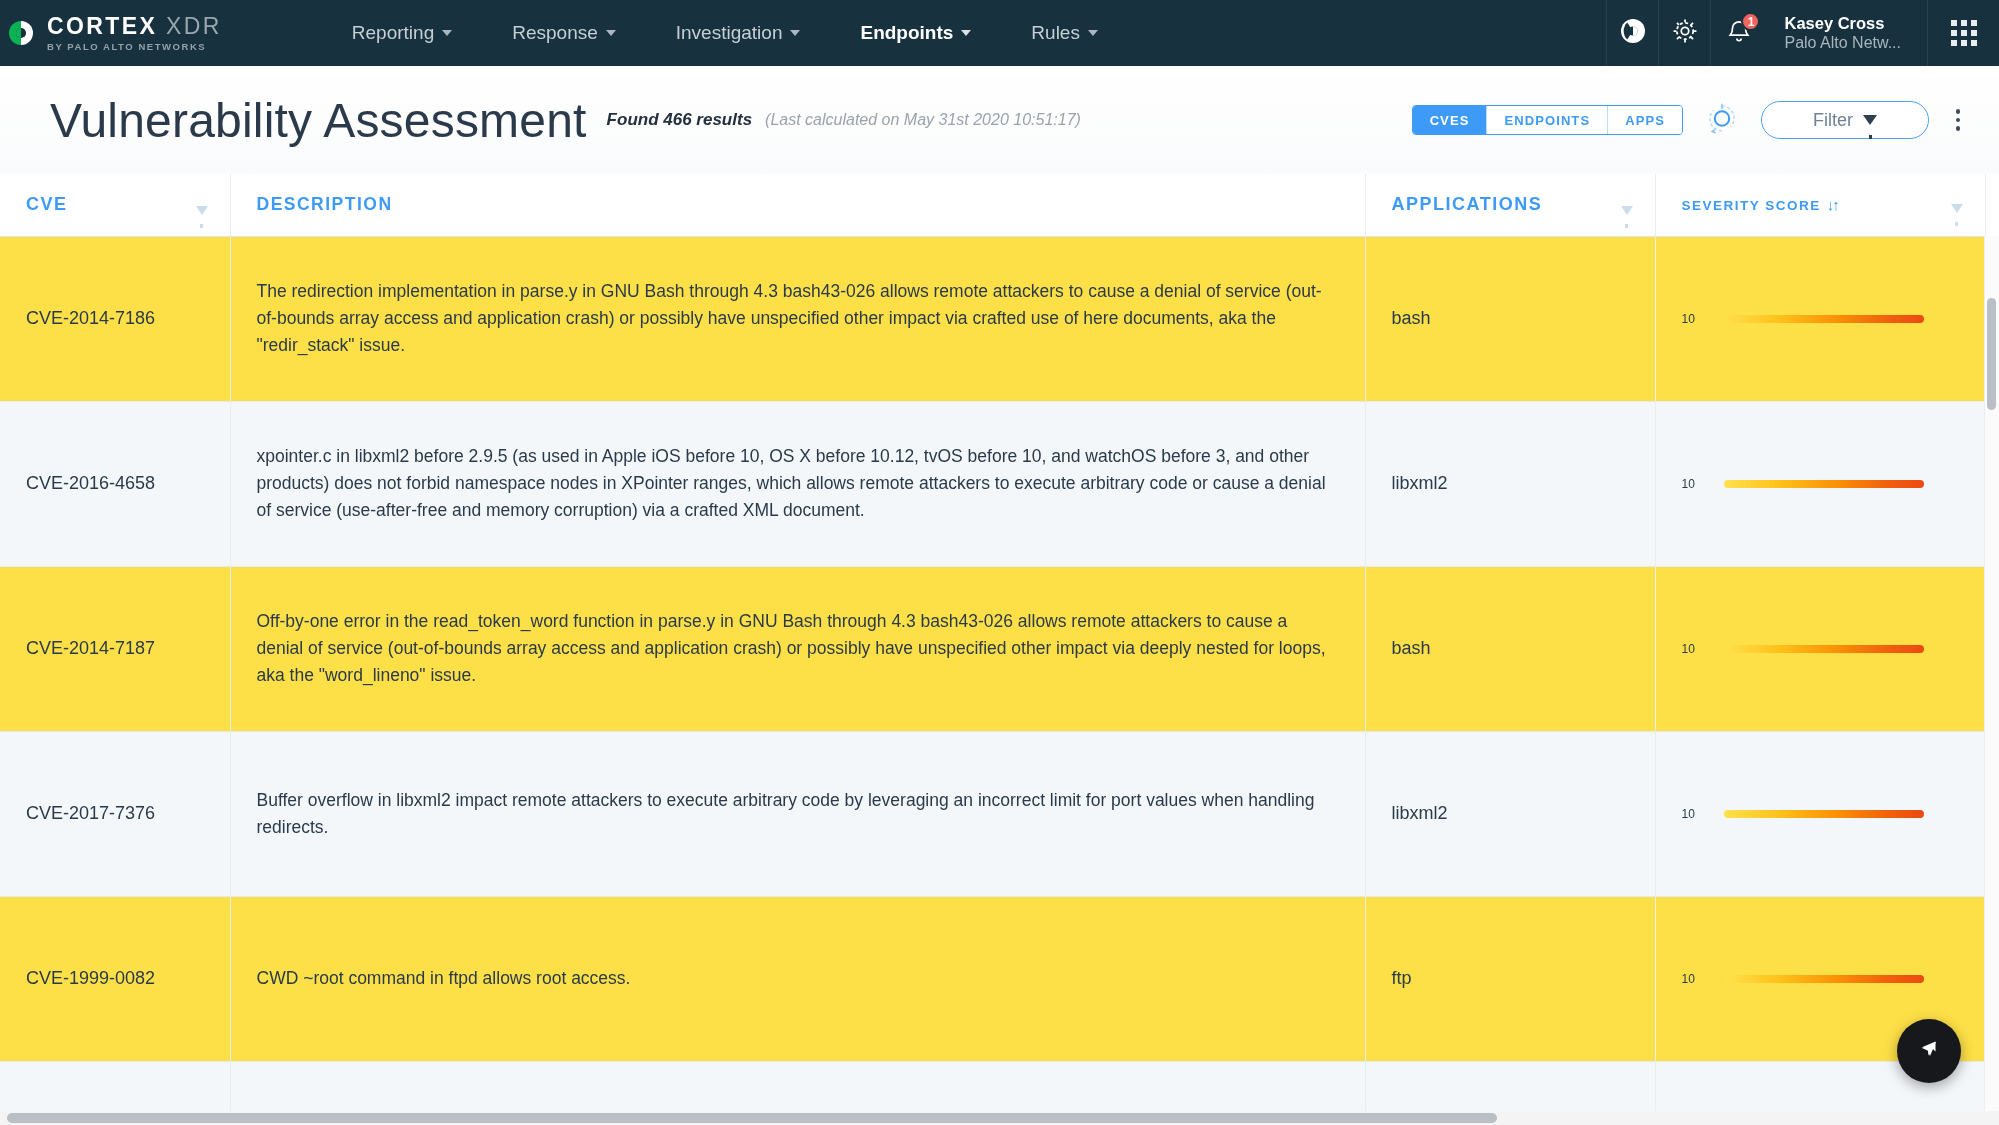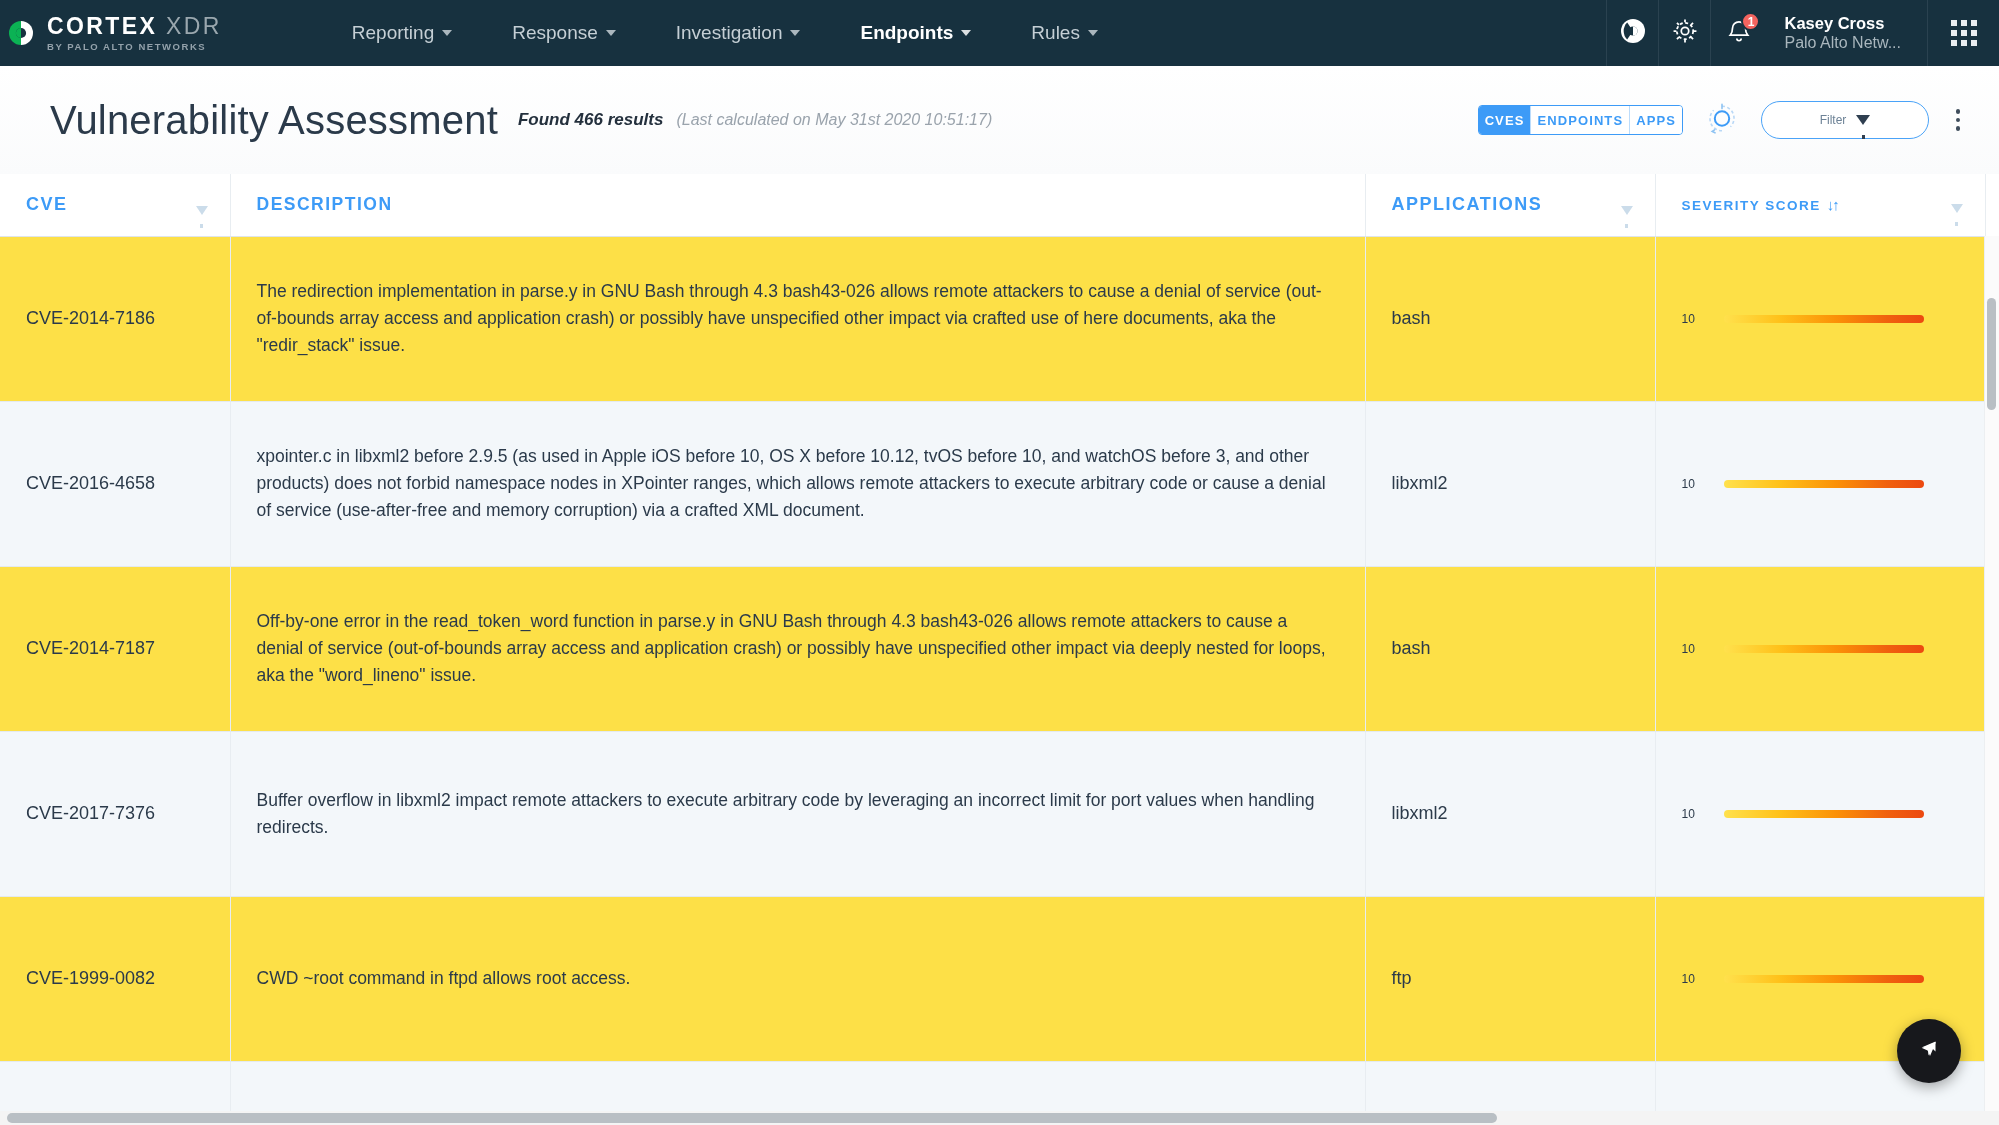--- a/index.html
+++ b/index.html
@@ -77,55 +77,55 @@
 
   
   .pagehead {
     height: 108px;
     background: linear-gradient(180deg,#ffffff 0%,#fafbfc 100%);
     display: flex; align-items: center;
     padding: 0 26px 0 50px;
     position: relative;
   }
   .page-title {
-    font-size: 40px; color: #2b3a4a; font-weight: 300;
+    font-size: 48px; color: #2b3a4a; font-weight: 300;
     letter-spacing: .2px; white-space: nowrap;
   }
   .found {
     margin-left: 20px; font-size: 17px; color: #24303d;
     font-weight: bold; font-style: italic; white-space: nowrap;
   }
   .calc {
     margin-left: 13px; font-size: 16px; color: #9aa3ac;
     font-style: italic; white-space: nowrap;
   }
 
   .head-right { margin-left: auto; display: flex; align-items: center; gap: 0; }
   .segmented {
     display: flex; border: 1px solid #3d9bf7; border-radius: 4px;
     overflow: hidden; height: 30px;
   }
   .seg {
     display: flex; align-items: center; justify-content: center;
-    padding: 0 6px; font-size: 13px; font-weight: bold;
+    padding: 0 17px; font-size: 13px; font-weight: bold;
     letter-spacing: 1.1px; color: #3d9bf7; background: #ffffff;
     cursor: pointer; border-right: 1px solid #bcdcfb;
   }
   .seg:last-child { border-right: none; }
   .seg.active { background: #3d9bf7; color: #ffffff; }
 
   .refresh-btn {
     width: 34px; height: 34px; margin-left: 22px;
     display: flex; align-items: center; justify-content: center; cursor: pointer;
   }
   .filter-btn {
     margin-left: 22px; height: 38px; min-width: 168px;
     border: 1px solid #4aa3f8; border-radius: 19px;
     display: flex; align-items: center; justify-content: center; gap: 10px;
-    color: #6d8296; font-size: 12px; background: #fff; cursor: pointer;
+    color: #6d8296; font-size: 18px; background: #fff; cursor: pointer;
   }
   .funnel {
     width: 0; height: 0;
     border-left: 7px solid transparent; border-right: 7px solid transparent;
     border-top: 10px solid #2f3f50; position: relative;
   }
   .funnel::after {
     content: ""; position: absolute; left: -1.5px; top: 10px;
     width: 3px; height: 4px; background: #2f3f50;
   }

